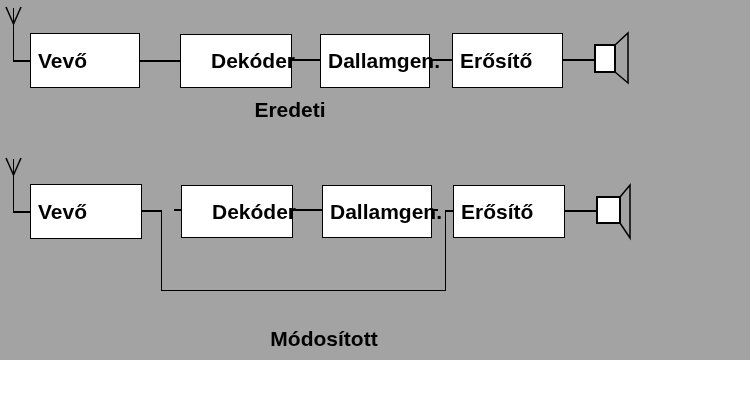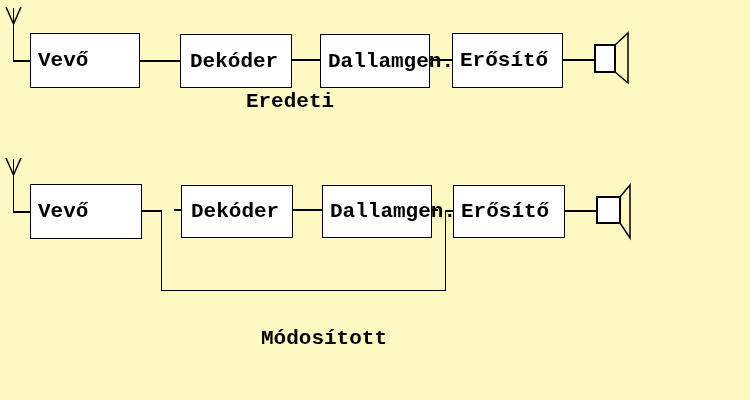--- a/index.html
+++ b/index.html
@@ -3,24 +3,24 @@
 <meta charset="utf-8">
 <style>
   html, body {
     margin: 0;
     padding: 0;
     background: #ffffff;
   }
   .canvas {
     position: relative;
     width: 750px;
-    height: 400px;
-    background: #fef9c3;
+    height: 360px;
+    background: #a3a3a3;
     overflow: hidden;
-    font-family: Liberation Mono, monospace;
+    font-family: Liberation Sans, sans-serif;
   }
   .wiring {
     position: absolute;
     left: 0;
     top: 0;
     width: 750px;
     height: 400px;
   }
   .wire {
     stroke: #000000;
@@ -44,21 +44,21 @@
     border: 1.5px solid #000000;
     background: #ffffff;
     display: flex;
     align-items: center;
     padding-left: 7px;
     font-weight: 700;
     font-size: 21px;
     color: #000000;
     white-space: nowrap;
   }
-  .box.pad-lg { padding-left: 9px; }
+  .box.pad-lg { padding-left: 30px; }
   .caption {
     position: absolute;
     transform: translateX(-50%);
     font-weight: 700;
     font-size: 21px;
     color: #000000;
     white-space: nowrap;
   }
 </style>
 </head>
@@ -113,21 +113,21 @@
   </div>
   <div class="box pad-lg" style="left:180px; top:34px; width:112px; height:54px;">
     <span>Dekóder</span>
   </div>
   <div class="box" style="left:320px; top:34px; width:110px; height:54px;">
     <span>Dallamgen.</span>
   </div>
   <div class="box" style="left:452px; top:33px; width:111px; height:55px;">
     <span>Erősítő</span>
   </div>
-  <div class="caption" style="left:290px; top:90px;">Eredeti</div>
+  <div class="caption" style="left:290px; top:98px;">Eredeti</div>
 
   <div class="box" style="left:30px;  top:184px; width:112px; height:55px;">
     <span>Vevő</span>
   </div>
   <div class="box pad-lg" style="left:181px; top:185px; width:112px; height:53px;">
     <span>Dekóder</span>
   </div>
   <div class="box" style="left:322px; top:185px; width:110px; height:53px;">
     <span>Dallamgen.</span>
   </div>

